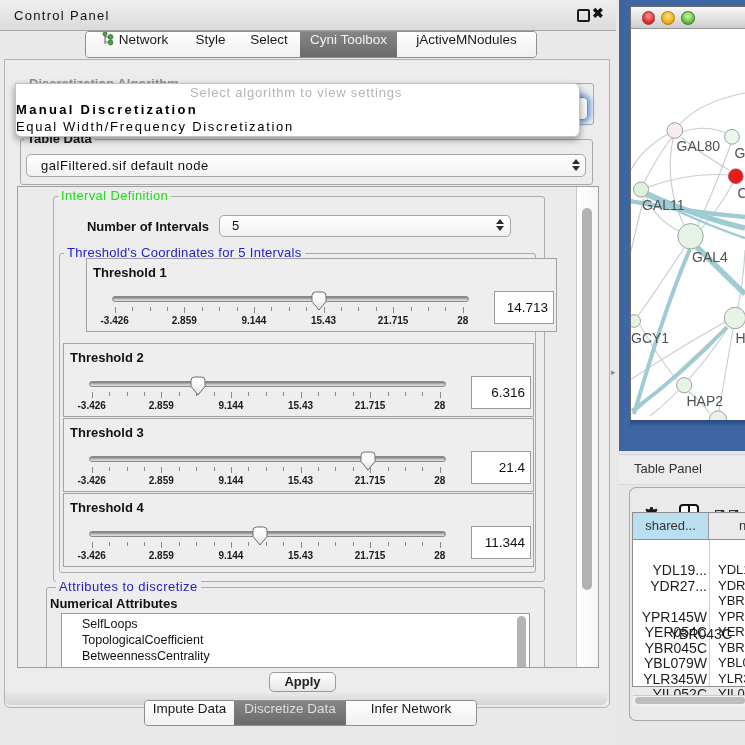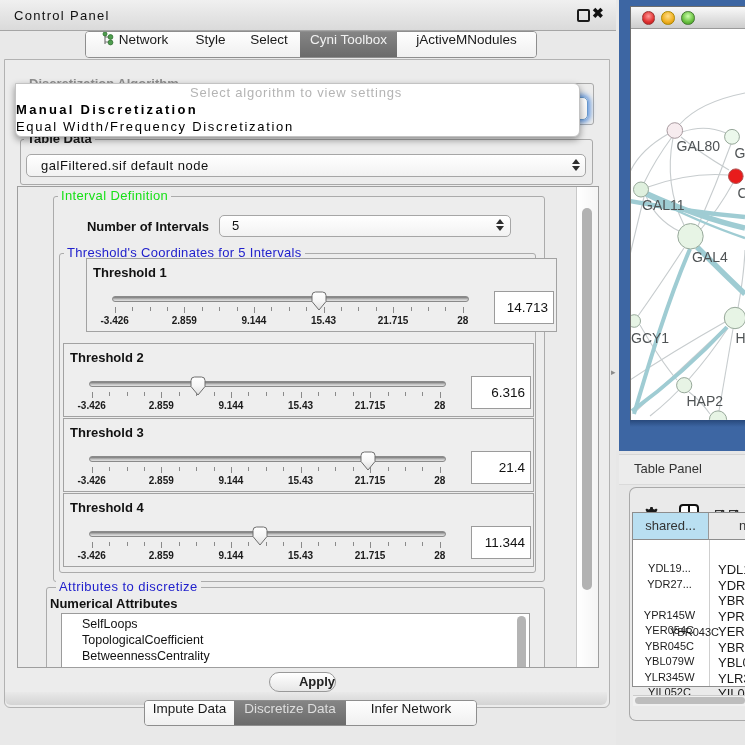--- a/index.html
+++ b/index.html
@@ -13,21 +13,21 @@
 .arrup{border-bottom:5px solid #2e2e2e;}
 .arrdn{border-top:5px solid #2e2e2e;}
 .tpanel{position:absolute;left:63px;width:469px;height:71.5px;border:1px solid #a2a2a2;background:#eeeeee;}
 .ttitle{position:absolute;left:6px;top:6px;font-size:13px;font-weight:bold;color:#111;}
 .track{position:absolute;left:24.5px;top:36.5px;width:355px;height:4px;border:1px solid #8a8a8a;border-radius:3px;background:linear-gradient(#787878,#c0c0c0 55%,#e4e4e4);}
 .vbox{position:absolute;left:407px;top:32px;width:53px;height:31px;background:#fff;border:1px solid #9b9b9b;font-size:13.5px;color:#111;text-align:right;line-height:31px;padding-right:5px;}
 .tick{position:absolute;width:1px;height:4px;background:#8a8a8a;top:48px;}
 .tlab{position:absolute;top:56px;font-size:10px;font-weight:bold;color:#1a1a1a;width:44px;text-align:center;}
 .seg{position:absolute;top:0;height:100%;display:flex;justify-content:center;font-size:13.5px;color:#1a1a1a;background:linear-gradient(#fefefe,#f0f0f0);border-right:1px solid #a3a3a3;}
 .seg.sel{background:linear-gradient(#858585,#6b6b6b);color:#f2f2f2;}
-.rowtxt{position:absolute;font-size:11px;color:#1c1c1c;width:75px;text-align:center;}
+.rowtxt{position:absolute;font-size:14px;color:#1c1c1c;width:75px;text-align:right;}
 .rowtxt2{position:absolute;font-size:13px;color:#1c1c1c;left:718px;}
 </style>
 </head>
 <body>
 
 <div class="abs" style="left:0;top:0;width:616px;height:745px;background:#e9e9e9;"></div>
 
 <div class="abs" style="left:0;top:0;width:616px;height:30px;background:linear-gradient(#f0f0f0,#dadada);border-bottom:1px solid #a5a5a5;"></div>
 <div class="abs" style="left:14px;top:8px;font-size:13px;letter-spacing:1.3px;color:#111;">Control Panel</div>
 <div class="abs" style="left:577px;top:9px;width:9px;height:9px;border:2px solid #1a1a1a;border-radius:2px;"></div>
@@ -264,21 +264,21 @@
      <div style="position:absolute;left:20px;top:19px;font-size:12.5px;color:#111;">TopologicalCoefficient</div>
      <div style="position:absolute;left:20px;top:35px;font-size:12.5px;color:#111;">BetweennessCentrality</div>
      <div style="position:absolute;left:20px;top:51px;font-size:12.5px;color:#111;">ClosenessCentrality</div>
      <div style="position:absolute;right:3px;top:2px;width:9px;height:56px;background:#b4b4b4;border-radius:4.5px;"></div>
   </div>
 
   <div class="abs" style="left:558px;top:0;width:22px;height:480px;background:linear-gradient(90deg,#ffffff,#f4f4f4);border-left:1px solid #c9c9c9;"></div>
   <div class="abs" style="left:563.5px;top:21px;width:10.5px;height:382px;background:#b2b2b2;border-radius:5.5px;"></div>
 </div>
 
-<div class="abs" style="left:269px;top:672px;width:65px;height:18px;background:linear-gradient(#ffffff,#e6e6e6);border:1px solid #999;border-radius:10px;text-align:right;font-size:13px;font-weight:bold;color:#222;line-height:18px;">Apply</div>
+<div class="abs" style="left:269px;top:672px;width:65px;height:18px;background:linear-gradient(#ffffff,#e6e6e6);border:1px solid #999;border-radius:5px;text-align:center;font-size:13px;font-weight:bold;color:#222;line-height:18px;">Apply</div>
 
 <div class="abs" style="left:144px;top:700px;width:331px;height:24px;border:1px solid #8e8e8e;border-radius:4px;overflow:hidden;">
   <div class="seg" style="left:0;width:89px;">Impute Data</div>
   <div class="seg sel" style="left:89px;width:112px;color:#dedede;">Discretize Data</div>
   <div class="seg" style="left:201px;width:130px;border-right:none;">Infer Network</div>
 </div>
 
 <div class="abs" style="left:611px;top:367px;font-size:9px;color:#8a8a8a;">▸</div>
 
 <div class="abs" style="left:619px;top:0;width:126px;height:451px;background:#3d66a3;"></div>

